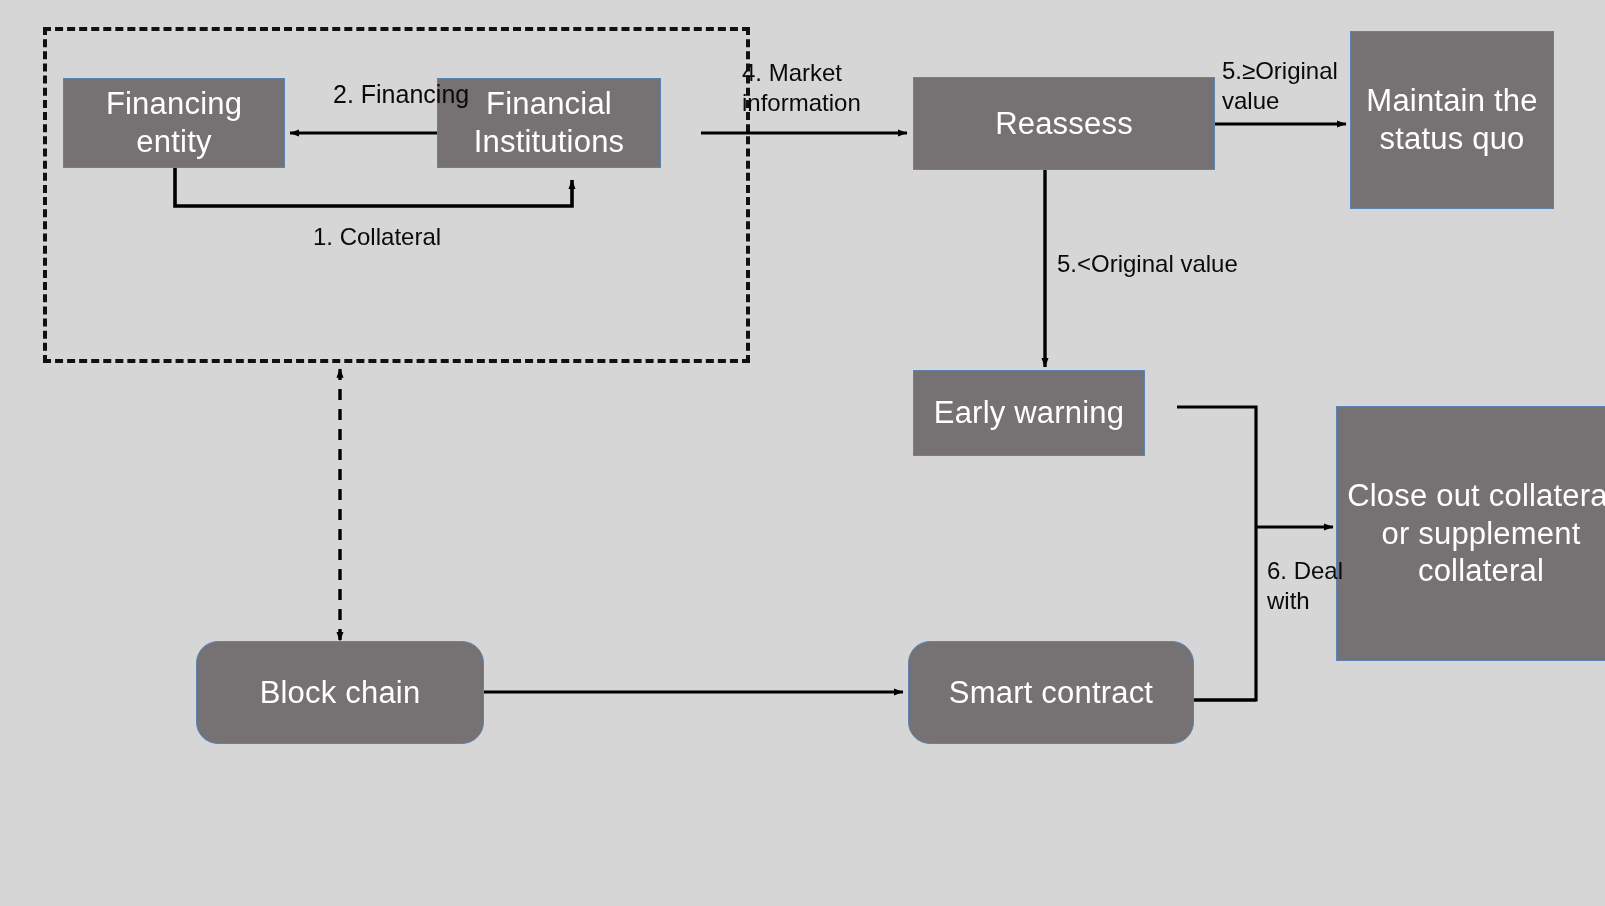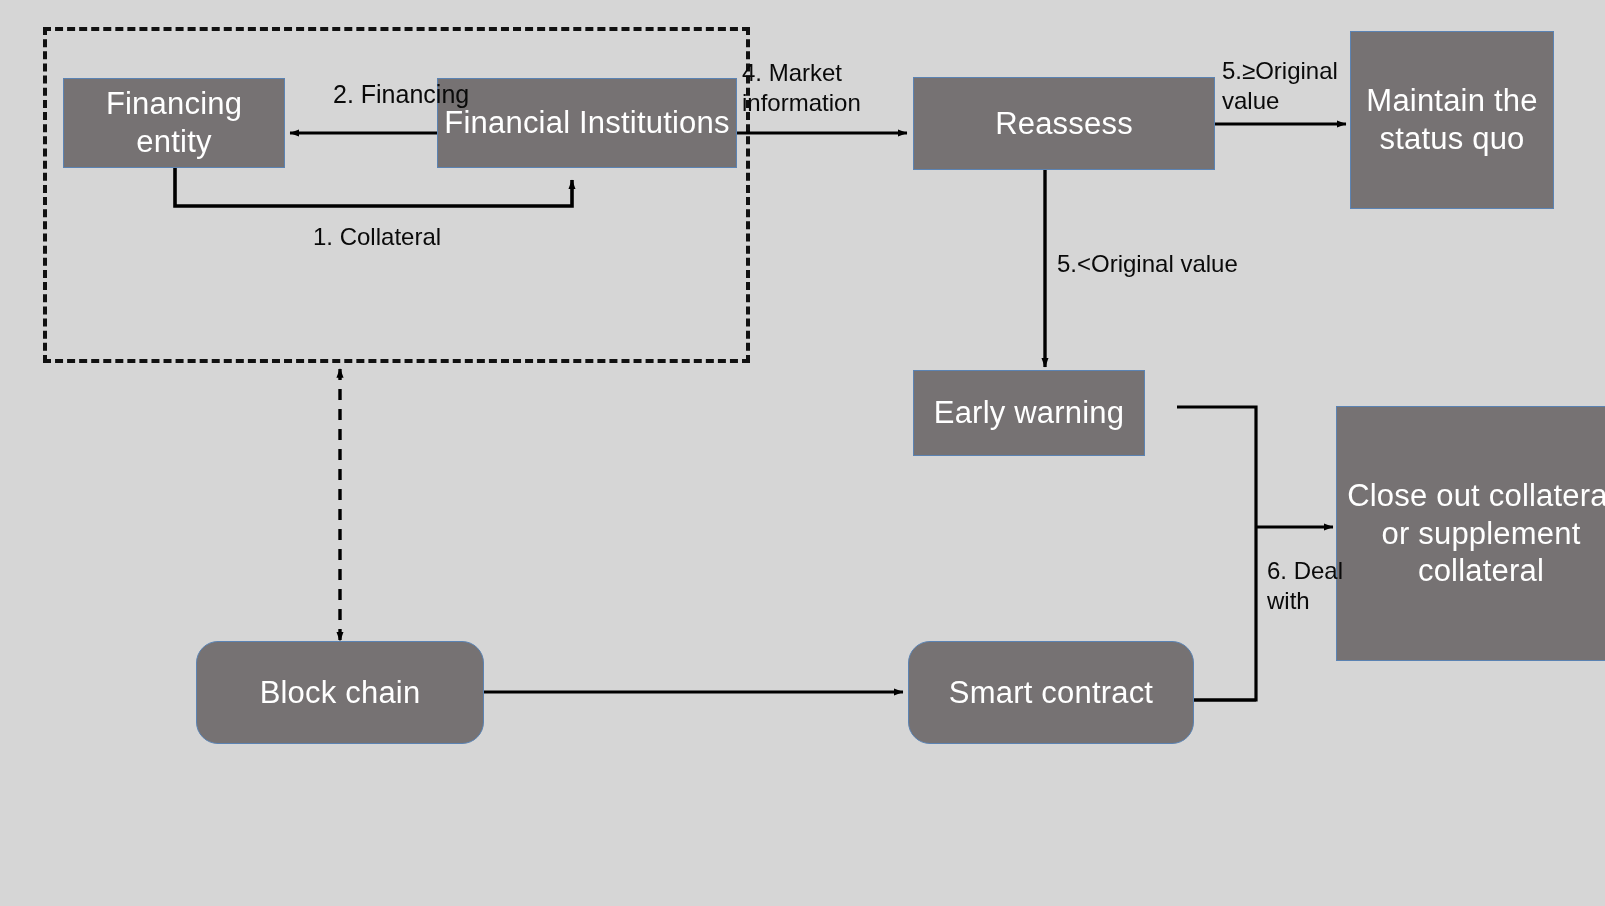--- a/index.html
+++ b/index.html
@@ -94,21 +94,21 @@
 
     <line x1="1194" y1="700" x2="1256" y2="700" stroke="#000000" stroke-width="3.2"></line>
 
     <line x1="1256" y1="527" x2="1333" y2="527" stroke="#000000" stroke-width="3.2" marker-end="url(#arrow)"></line>
   </svg>
 
   <div class="node" style="left:63px; top:78px; width:222px; height:90px; font-size:31px;">
     <span class="node-label">Financing entity</span>
   </div>
 
-  <div class="node" style="left:437px; top:78px; width:300px; height:90px; font-size:31px;">
+  <div class="node" style="left:437px; top:78px; width:224px; height:90px; font-size:31px;">
     <span class="node-label">Financial Institutions</span>
   </div>
 
   <div class="node" style="left:913px; top:77px; width:302px; height:93px; font-size:31px;">
     <span class="node-label">Reassess</span>
   </div>
 
   <div class="node" style="left:1350px; top:31px; width:204px; height:178px; font-size:31px;">
     <span class="node-label">Maintain the status quo</span>
   </div>

